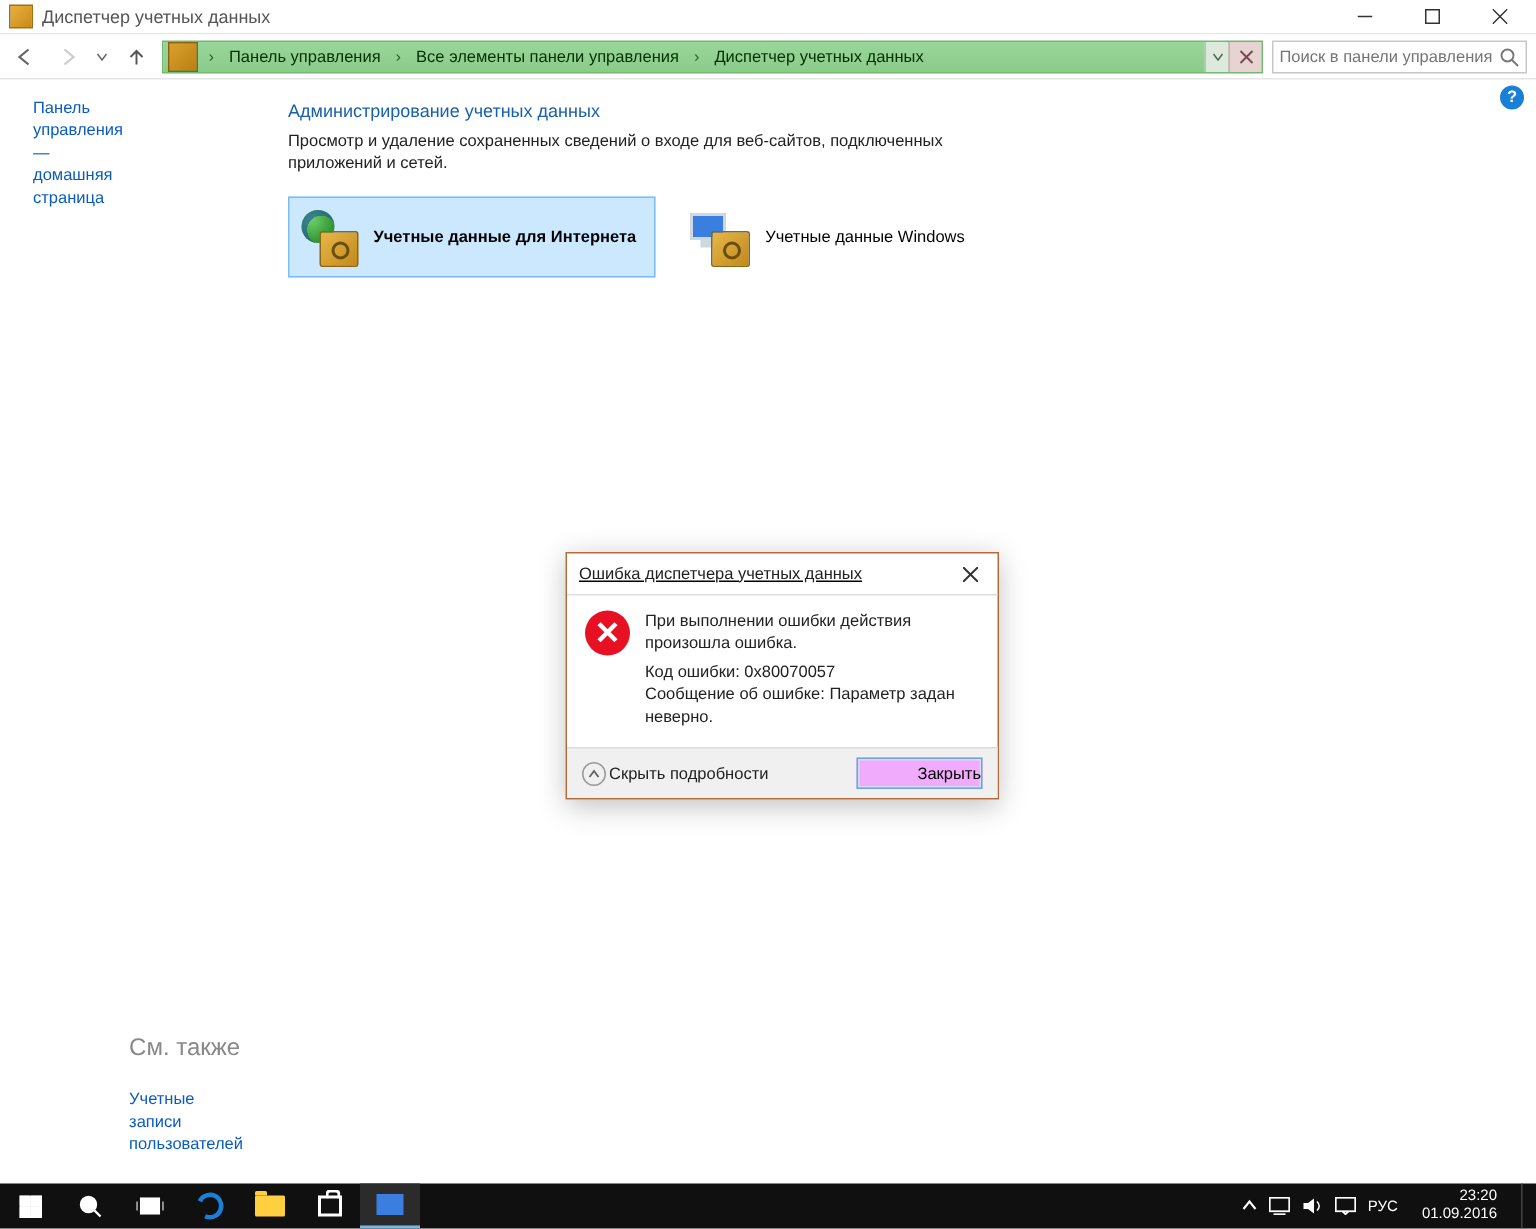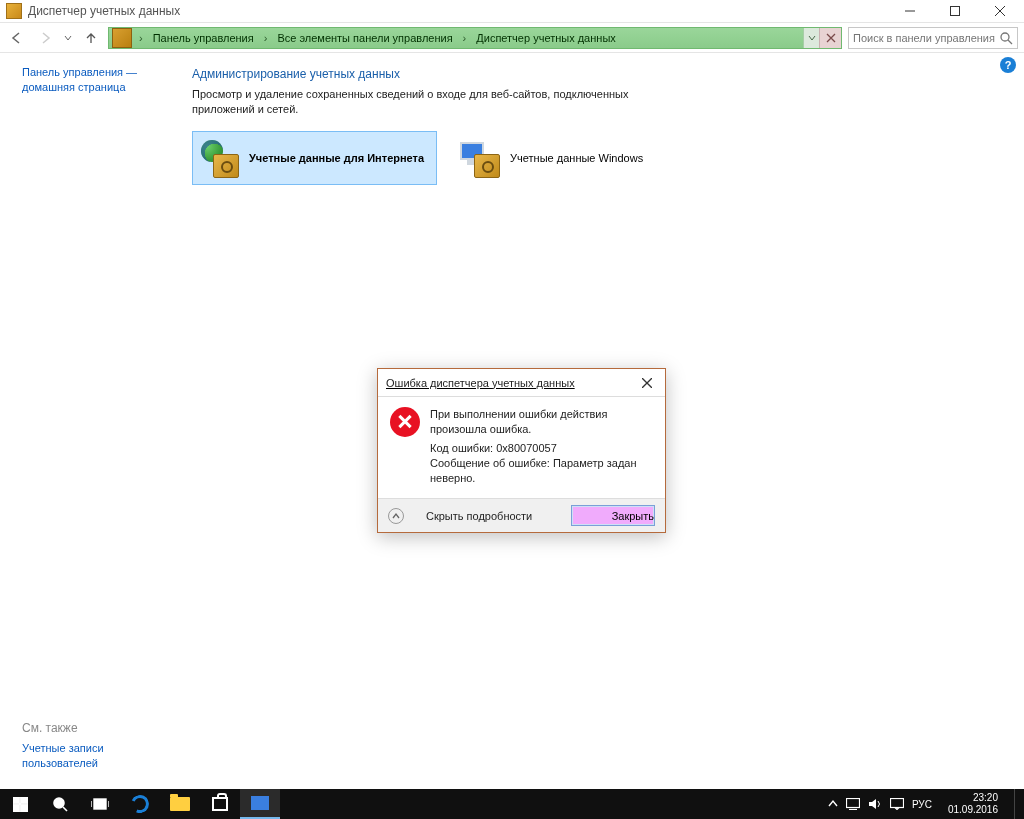--- a/index.html
+++ b/index.html
@@ -28,24 +28,24 @@
 .address-tail .drop { width: 16px; height: 20px; display:flex;align-items:center;justify-content:center; background: #dce9dc; border-left:1px solid #a5cda5; }
 .address-tail .refresh { width: 22px; height: 20px; display:flex;align-items:center;justify-content:center; background: #e8d3d3; border-left:1px solid #c9b0b0; }
 
 .search-box { width: 170px; height: 22px; border: 1px solid #c7c7c7; display: flex; align-items: center; padding: 0 4px; }
 .search-box input { border: none; outline: none; font-size: 11px; flex: 1; color: #555; }
 .search-box .search-icon { width: 14px; height: 14px; }
 
 
 .body { display: flex; height: calc(100% - 23px - 30px - 30px); position: relative; }
 
-.sidebar { width: 172px; padding: 12px 10px 10px 22px; font-size: 11px; display:flex; flex-direction:column; }
+.sidebar { width: 172px; padding: 12px 10px 10px 22px; font-size: 11px; display:flex; flex-direction:row; }
 .sidebar .side-link { color: #0a5bbf; line-height: 15px; margin-bottom: 4px; cursor: pointer; }
 .sidebar-bottom { margin-top: auto; margin-bottom: 8px; }
-.sidebar-bottom .see-also { color: #888; font-size: 12px; margin-bottom: 6px; }
+.sidebar-bottom .see-also { color: #888; font-size: 16px; margin-bottom: 18px; }
 .sidebar-bottom .bottom-link { color: #0a5bbf; font-size: 11px; line-height: 15px; cursor:pointer; }
 
 .main { flex: 1; padding: 14px 20px; position: relative; }
 .main h1 { font-size: 12px; color: #1a5faa; font-weight: 400; margin-bottom: 6px; }
 .main .desc { font-size: 11px; color: #222; line-height: 15px; max-width: 450px; margin-bottom: 14px; }
 
 .cred-row { display: flex; gap: 16px; }
 .cred-tile { display: flex; align-items: center; gap: 10px; padding: 6px 12px 6px 6px; border: 1px solid transparent; cursor: pointer; }
 .cred-tile.selected { background: #cce8ff; border: 1px solid #7abdf5; }
 .cred-icon { width: 40px; height: 40px; position: relative; }
@@ -66,21 +66,21 @@
 .dialog-title span { flex:1; color:#222; }
 .dialog-close { width: 20px; height: 20px; display:flex;align-items:center;justify-content:center; cursor:pointer; }
 .dialog-body { padding: 10px 12px 12px 12px; display: flex; gap: 10px; }
 .err-icon { width: 30px; height: 30px; border-radius: 50%; background: #e81123; position: relative; flex-shrink:0; }
 .err-icon::before, .err-icon::after { content:""; position:absolute; width: 16px; height: 3px; background:#fff; top: 13px; left: 7px; }
 .err-icon::before { transform: rotate(45deg); }
 .err-icon::after { transform: rotate(-45deg); }
 .dialog-text { line-height: 15px; color: #222; }
 .dialog-text .line1 { margin-bottom: 4px; }
 .dialog-footer { height: 34px; border-top: 1px solid #ddd; background: #f0f0f0; display: flex; align-items: center; padding: 0 10px; gap: 8px; }
-.toggle-details { display:flex; align-items:center; gap:22px; cursor:pointer; flex:1; color:#222; }
+.toggle-details { display:flex; align-items:center; gap:2px; cursor:pointer; flex:1; color:#222; }
 .toggle-circle { width:16px; height:16px; border:1px solid #999; border-radius:50%; display:flex;align-items:center;justify-content:center; }
 .dialog-btn { min-width: 72px; height: 21px; border: 1px solid #7a9fd8; background: #f0abfc; font-size: 11px; cursor:pointer; box-shadow: inset 0 0 0 1px #cde0f6; padding-left: 40px; }
 
 
 .taskbar { position: absolute; left: 0; bottom: 0; width: 100%; height: 30px; background: #101010; display: flex; align-items: stretch; color: #fff; font-size: 10px; }
 .taskbar .tb-btn { width: 40px; display:flex; align-items:center; justify-content:center; }
 .taskbar .tb-btn.active { background: #2b2b2b; border-bottom: 2px solid #76b9ed; }
 .taskbar .tb-btn svg { fill:#fff; stroke:#fff; }
 .taskbar .spacer { flex:1; }
 .tray { display:flex; align-items:center; gap: 8px; padding: 0 4px; }

